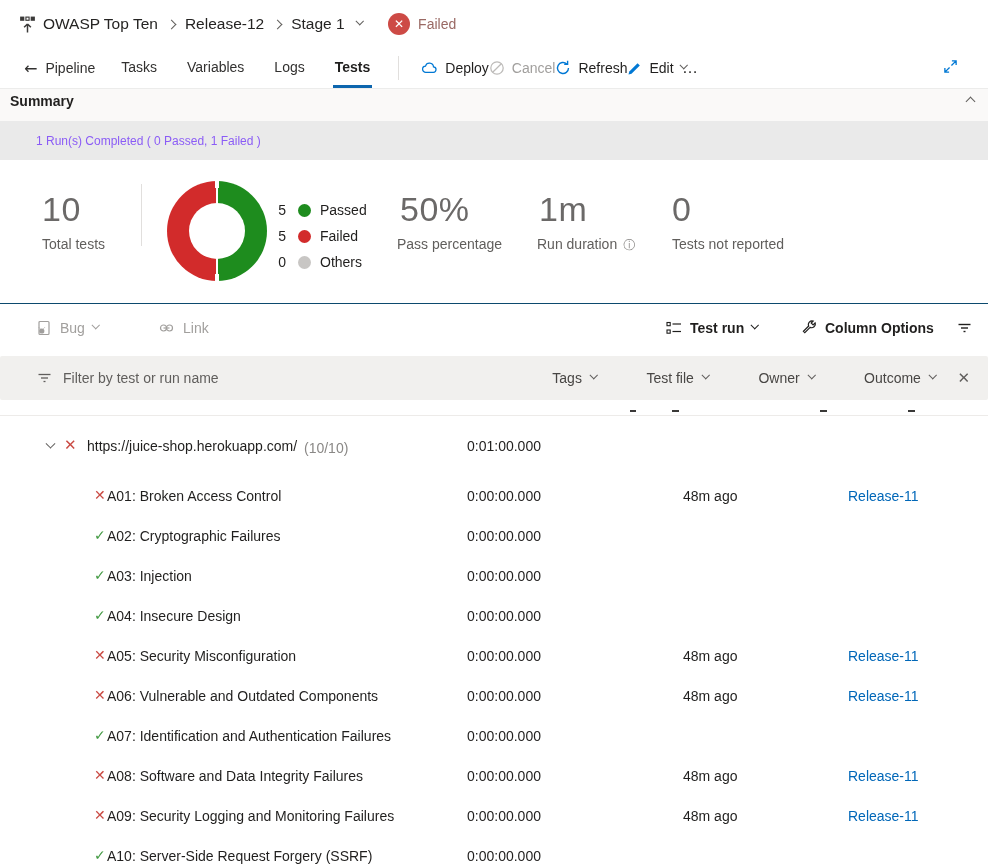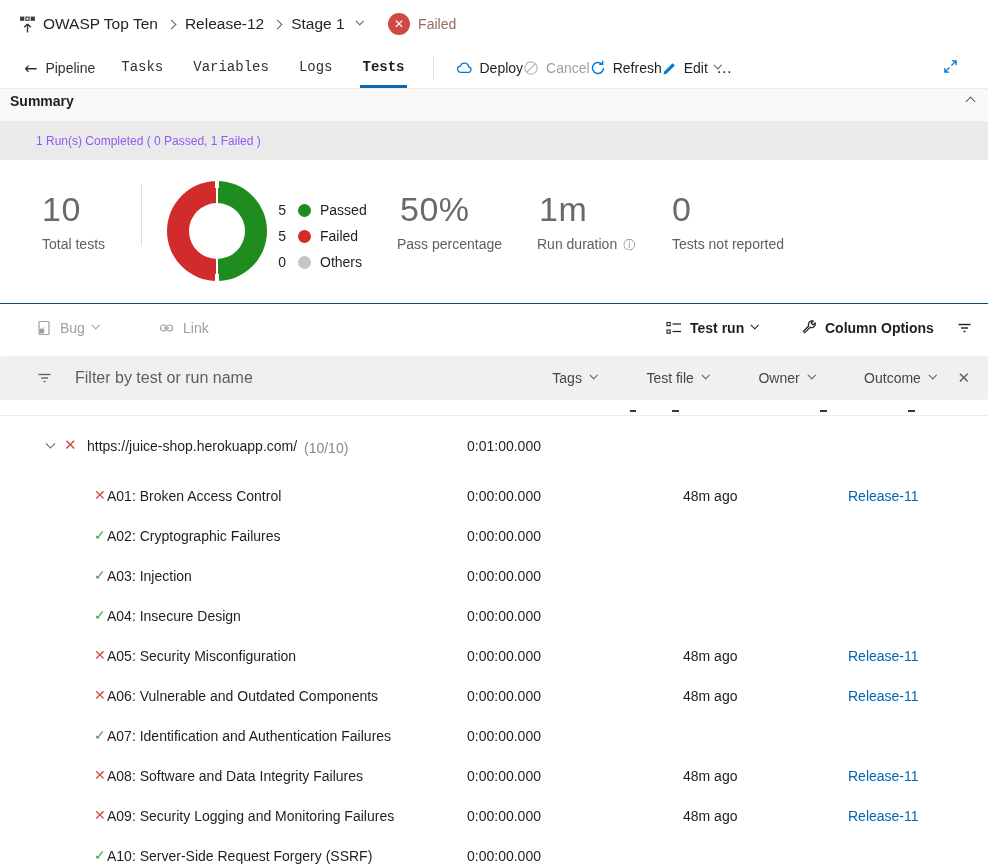--- a/index.html
+++ b/index.html
@@ -18,21 +18,21 @@
   .chev.up    { transform:rotate(-135deg); }
   .chev.sm { width:5.5px; height:5.5px; }
   .badge { display:flex; align-items:center; margin-left:26px; gap:8px; }
   .badge-circle { width:22px; height:22px; border-radius:50%; background:#cd4a45; color:#fff;
     display:flex; align-items:center; justify-content:center; font-size:12px; font-weight:bold; }
   .badge-label { color:#9a6964; font-size:14px; }
   
   .tabbar { position:absolute; top:48px; left:0; right:0; height:40px; display:flex; align-items:stretch; padding-left:24px; }
   .backbtn { display:flex; align-items:center; gap:8px; margin-right:24px; cursor:pointer; color:#323130; }
   .backarrow { font-family:"DejaVu Sans",sans-serif; font-size:16px; color:#323130; }
-  .tabs { display:flex;font-family:Liberation Mono, monospace; }
+  .tabs { display:flex; }
   .tab { display:flex; align-items:center; padding:0 2px; margin-right:26px; border-bottom:3px solid transparent; color:#323130; cursor:pointer; }
   .tab.active { font-weight:700; color:#201f1e; border-bottom-color:#0d66ae; }
   .vdiv { width:1px; background:#e1dfdd; height:24px; align-self:center; margin:0 22px 0 0; }
   .actions { display:flex; align-items:center; }
   .abtn { display:flex; align-items:center; gap:7px; color:#201f1e; cursor:pointer; }
   .abtn.disabled { color:#a19f9d; cursor:default; }
   .abtn svg { display:block; }
   .more { font-size:16px; letter-spacing:2px; color:#201f1e; cursor:pointer; margin-left:-4px; }
   .expand { margin-left:auto; margin-right:30px; align-self:center; cursor:pointer; }
   
@@ -57,21 +57,21 @@
   .info { font-family:"DejaVu Sans",sans-serif; color:#8a8886; font-size:12px; margin-left:6px; }
   
   .rtoolbar { position:absolute; top:303px; left:0; right:0; height:49px; background:#fff; border-top:1px solid #0c4a6e; }
   .rtb { position:absolute; top:0; height:100%; display:flex; align-items:center; gap:8px; }
   .rtb .lbl { font-size:14px; }
   .rtb.disabled .lbl { color:#a19f9d; }
   .rtb.strong .lbl { font-weight:700; }
   
   .filterbar { position:absolute; top:356px; left:0; right:0; height:44px; background:#f1f0ee; border-radius:2px;
     display:flex; align-items:center; padding:0 14px 0 36px; }
-  .filterbar input { flex:1; border:none; outline:none; background:transparent; font-size:16px; margin-left:22px;
+  .filterbar input { flex:1; border:none; outline:none; background:transparent; font-size:14px; margin-left:10px;
     font-family:"Liberation Sans","DejaVu Sans",sans-serif; color:#be185d; }
   .filterbar input::placeholder { color:#605e5c; opacity:1; }
   .fdrops { display:flex; align-items:center; gap:50px; margin-right:18px; }
   .fdrop { display:flex; align-items:center; gap:9px; color:#484644; cursor:pointer; }
   .fclose { font-family:"DejaVu Sans",sans-serif; color:#605e5c; font-size:15px; cursor:pointer; padding:0 4px; }
   
   .hfrag { position:absolute; top:400px; left:0; right:0; height:16px; background:#fff; border-bottom:1px solid #edebe9; }
   .hfrag i { position:absolute; bottom:3px; height:2px; background:#3a3938; }
   .rows { position:absolute; top:417px; left:0; right:0; bottom:0; overflow:hidden; }
   .trow { position:relative; height:40px; cursor:pointer; }

